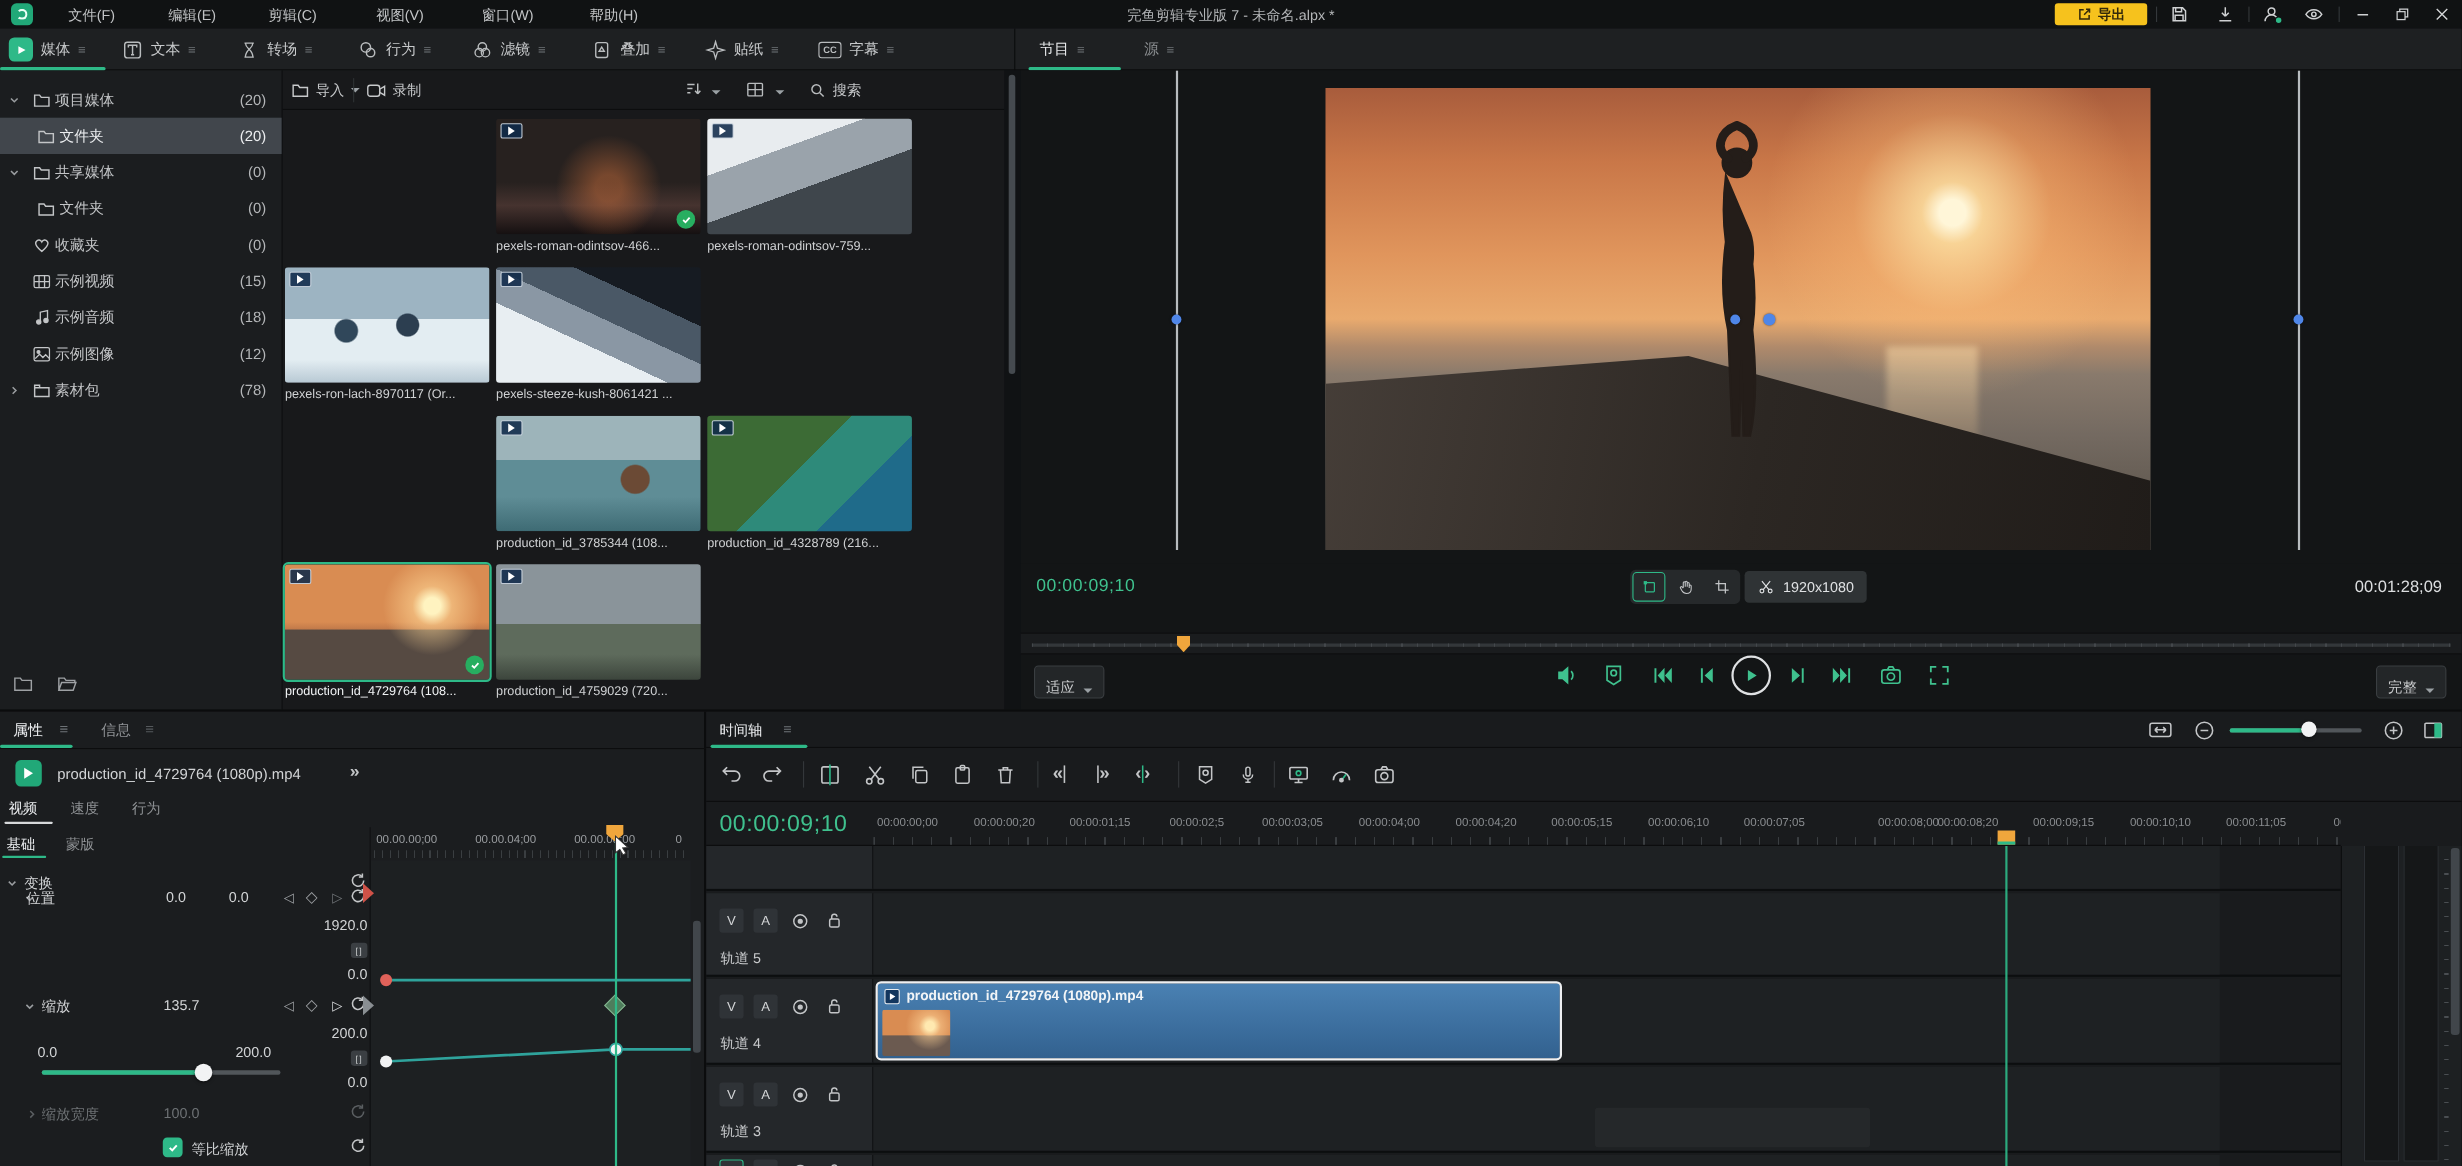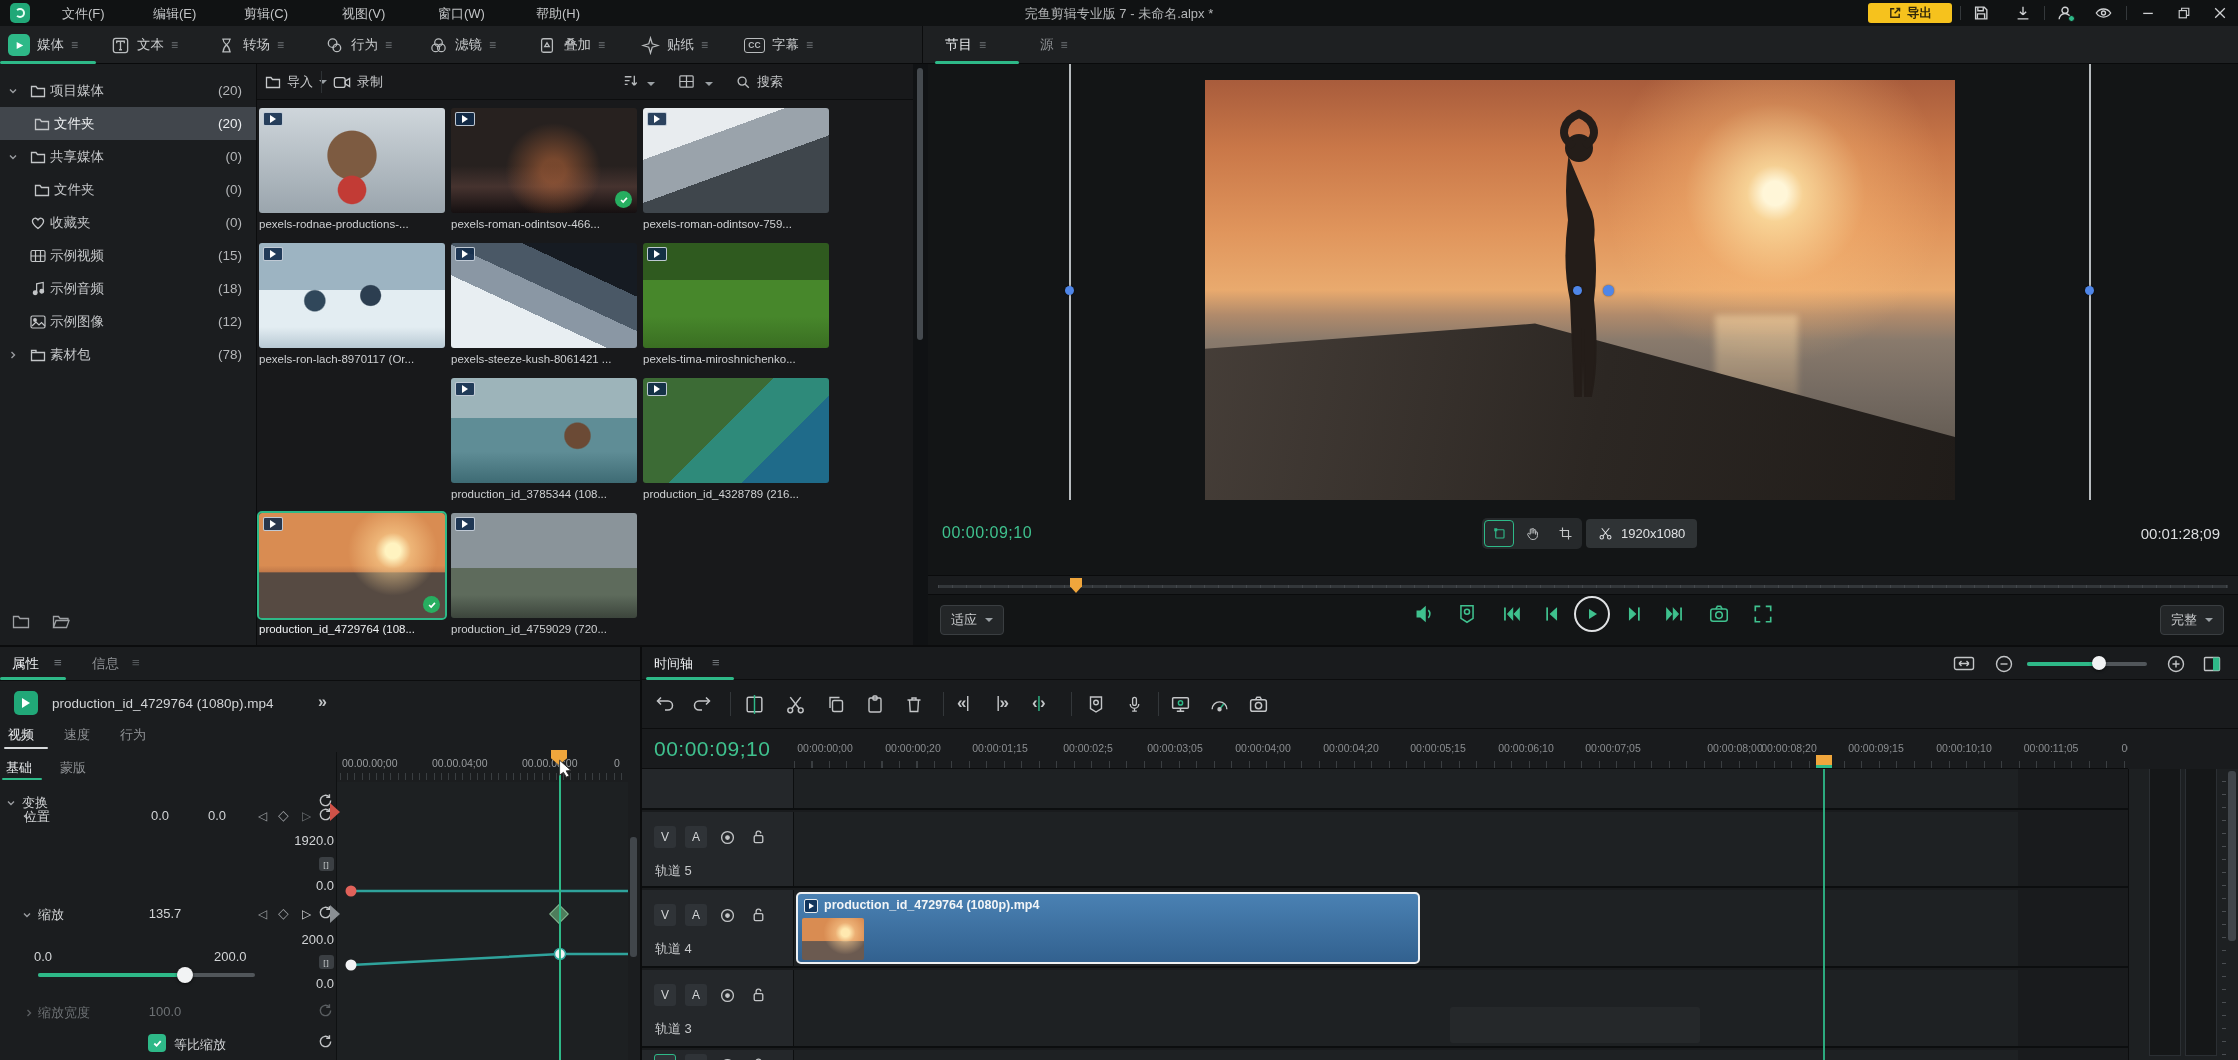--- a/index.html
+++ b/index.html
@@ -92,21 +92,21 @@
   .ptoolbtn.on { border:1.5px solid #2eb988; color:#2eb988; background:#20272４; }
   .reschip { position:absolute; left:658px; top:7px; height:29px; padding:2px 12px; background:#2f3335; border-radius:4px;
              display:flex; align-items:center; gap:8px; color:#dfe1e3; font-size:13px; }
   .pscrub { position:absolute; left:0; top:511px; width:1310px; height:20px; border-top:1px solid #0a0b0c; border-bottom:1px solid #0a0b0c; background:#1a1c1e; }
   .scrubline { position:absolute; left:10px; right:10px; top:9px; height:3px; background:#33373a;
                background-image:repeating-linear-gradient(90deg,#44484c 0 1px, transparent 1px 14px); }
   .scrubhead { position:absolute; left:142px; top:2px; width:12px; height:15px; background:#f0a63c;
                clip-path:polygon(0 0,100% 0,100% 55%,50% 100%,0 55%); }
   .pcontrols { position:absolute; left:0; top:531px; width:1310px; height:50px; }
   .ddbox { position:absolute; height:30px; padding:0 10px; background:#232628; border:1px solid #3a3e41; border-radius:4px;
-           display:flex; align-items:center; gap:8px; color:#c9cbcd; font-size:13px; }
+           display:flex; align-items:flex-end; gap:8px; color:#c9cbcd; font-size:13px; }
   .pcico { position:absolute; top:8px; color:#3fc18e; }
   .playcirc { position:absolute; top:1px; width:36px; height:36px; border:2px solid #dfe1e3; border-radius:50%;
               display:flex; align-items:center; justify-content:center; }
 
   
   .bottom { position:absolute; left:0; top:645px; width:2238px; height:415px; border-top:2px solid #0b0c0d; }
   .props { position:absolute; left:0; top:0; width:642px; height:415px; background:#1b1d1f; border-right:2px solid #0b0c0d; }
   .props .tabline { position:absolute; left:0; top:33px; width:642px; height:1px; background:#0c0d0e; }
   .ptab { position:absolute; top:8px; font-size:13.5px; }
   .u-green { position:absolute; background:#2eb988; border-radius:2px; }
@@ -474,28 +474,20 @@
         <i class="caret abs" style="left:448px; top:14px"></i>
         <div class="mtb-item" style="left:478px">
           <svg width="16" height="16" viewBox="0 0 18 18" fill="none" stroke="#b9bcbe" stroke-width="1.5">
               <circle cx="8" cy="8" r="4.5"></circle>
               <path d="M11.5 11.5L15.5 15.5"></path>
             </svg>
           <span>搜索</span>
         </div>
       </div>
 
-      <div class="mcard" style="left:2px; top:44px">
-        <div class="mthumb t1">
-            <div class="vbadge">
-              <i></i>
-            </div>
-          </div>
-        <div class="mcap">pexels-rodnae-productions-...</div>
-      </div>
       <div class="mcard" style="left:194px; top:44px">
         <div class="mthumb t2">
             <div class="vbadge">
               <i></i>
             </div>
           <div class="gcheck">
               <svg width="10" height="10" viewBox="0 0 12 12" fill="none" stroke="#fff" stroke-width="2">
                 <path d="M2.5 6l2.5 2.5 4.5-5"></path>
               </svg>
             </div>
@@ -518,28 +510,20 @@
           </div>
         <div class="mcap">pexels-ron-lach-8970117 (Or...</div>
       </div>
       <div class="mcard" style="left:194px; top:179px">
         <div class="mthumb t5">
             <div class="vbadge">
               <i></i>
             </div>
           </div>
         <div class="mcap">pexels-steeze-kush-8061421 ...</div>
-      </div>
-      <div class="mcard" style="left:386px; top:179px">
-        <div class="mthumb t6">
-            <div class="vbadge">
-              <i></i>
-            </div>
-          </div>
-        <div class="mcap">pexels-tima-miroshnichenko...</div>
       </div>
       <div class="mcard" style="left:194px; top:314px">
         <div class="mthumb t8">
             <div class="vbadge">
               <i></i>
             </div>
           </div>
         <div class="mcap">production_id_3785344 (108...</div>
       </div>
       <div class="mcard" style="left:386px; top:314px">

